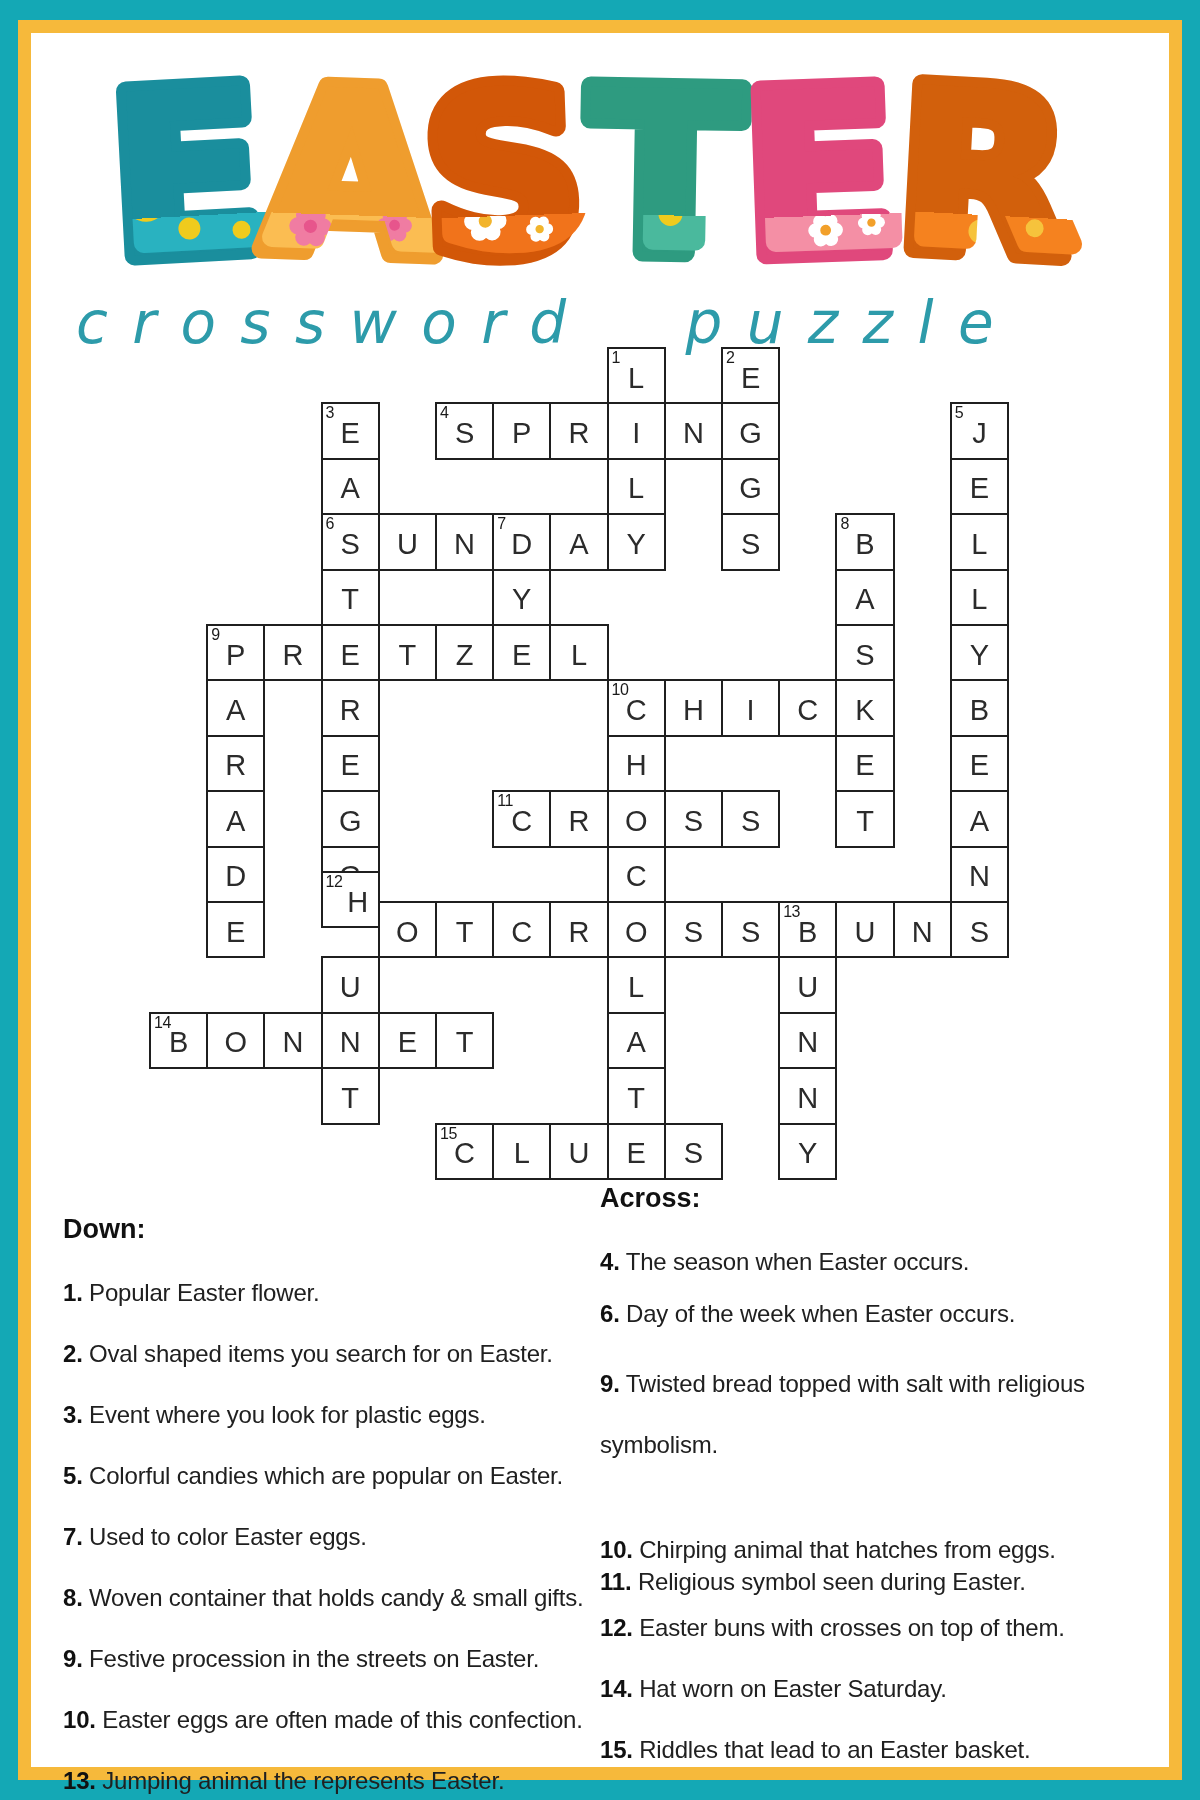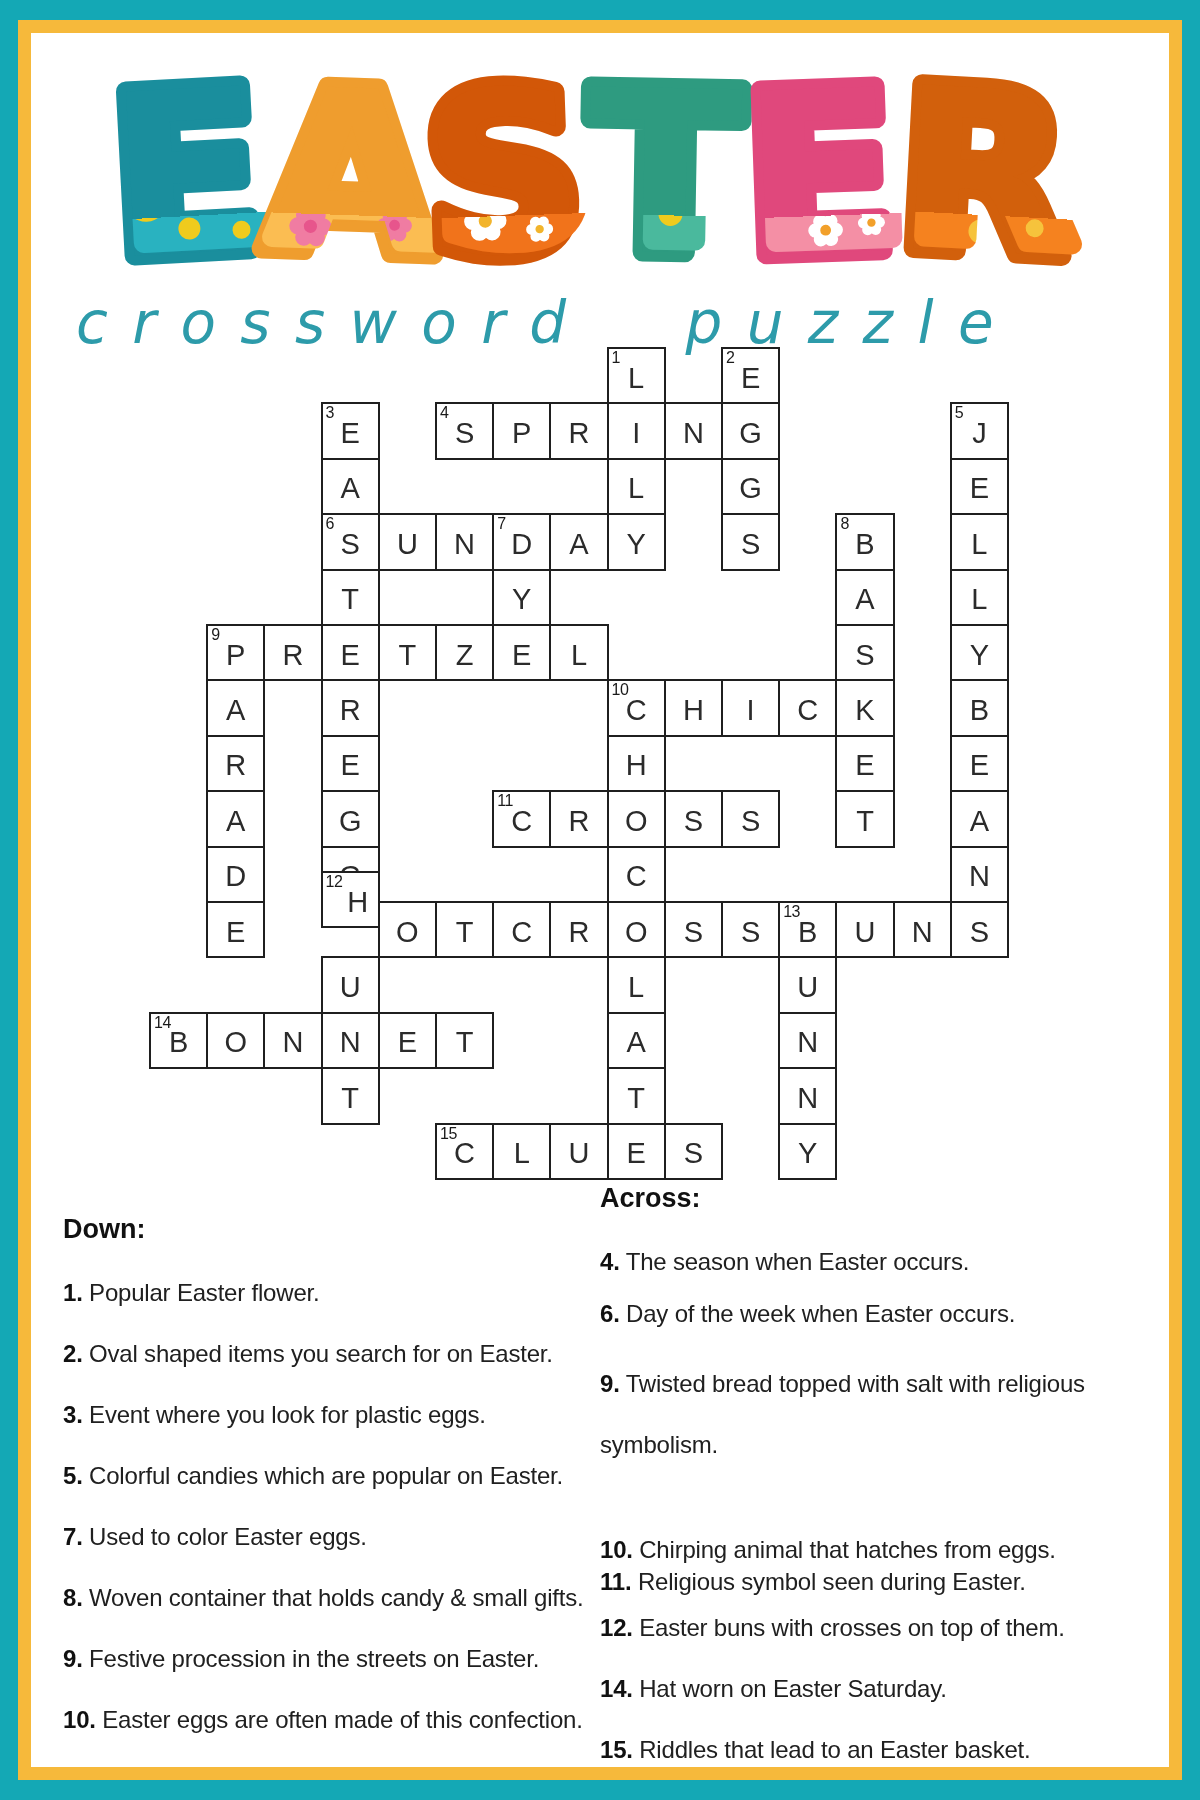--- a/index.html
+++ b/index.html
@@ -595,20 +595,21 @@
   <div class="clue-col down">
     <div class="clue-header">Down:</div>
   <div class="clue" style="top: 64px;"><b>1.</b> <span>Popular Easter flower.</span></div>
       <div class="clue" style="top: 125px;"><b>2.</b> <span>Oval shaped items you search for on Easter.</span></div>
       <div class="clue" style="top: 186px;"><b>3.</b> <span>Event where you look for plastic eggs.</span></div>
       <div class="clue" style="top: 247px;"><b>5.</b> <span>Colorful candies which are popular on Easter.</span></div>
       <div class="clue" style="top: 308px;"><b>7.</b> <span>Used to color Easter eggs.</span></div>
       <div class="clue" style="top: 369px;"><b>8.</b> <span>Woven container that holds candy &amp; small gifts.</span></div>
       <div class="clue" style="top: 430px;"><b>9.</b> <span>Festive procession in the streets on Easter.</span></div>
       <div class="clue" style="top: 491px;"><b>10.</b> <span>Easter eggs are often made of this confection.</span></div>
+      <div class="clue" style="top: 552px;"><b>13.</b> <span>Jumping animal the represents Easter.</span></div>
     </div>
   <div class="clue-col across">
     <div class="clue-header">Across:</div>
   <div class="clue" style="top: 64px;"><b>4.</b> <span>The season when Easter occurs.</span></div>
       <div class="clue" style="top: 116px; text-align: right;"><b>6.</b> <span>Day of the week when Easter occurs.</span></div>
       <div class="clue" style="top: 186px;"><b>9.</b> <span>Twisted bread topped with salt with religious</span></div>
       <div class="clue" style="top: 247px;"><span>symbolism.</span></div>
       <div class="clue" style="top: 308px; margin-top: 44px;"><b>10.</b> <span>Chirping animal that hatches from eggs.</span></div>
       <div class="clue" style="top: 384px;"><b>11.</b> <span>Religious symbol seen during Easter.</span></div>
       <div class="clue" style="top: 430px;"><b>12.</b> <span>Easter buns with crosses on top of them.</span></div>

